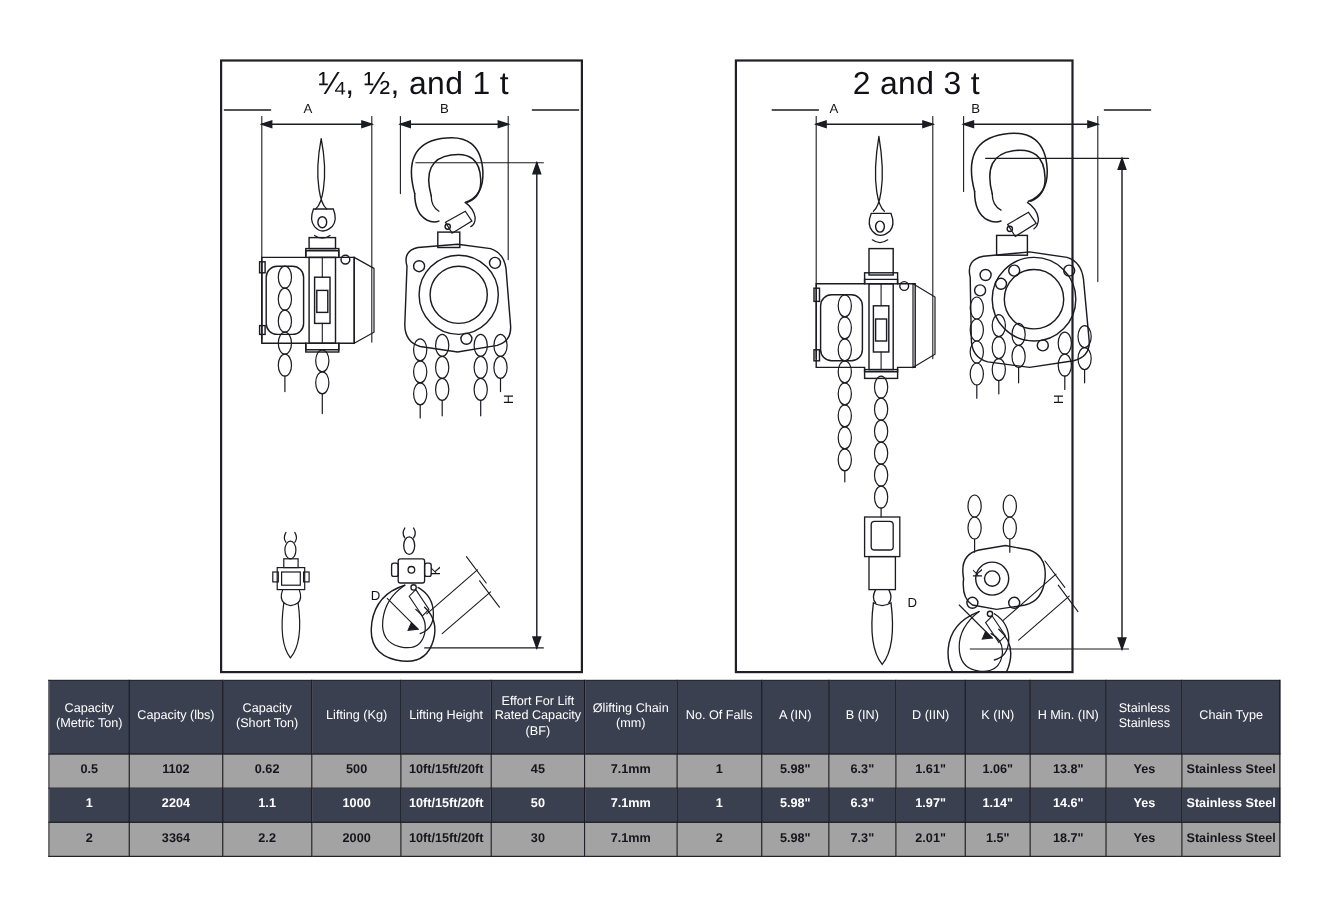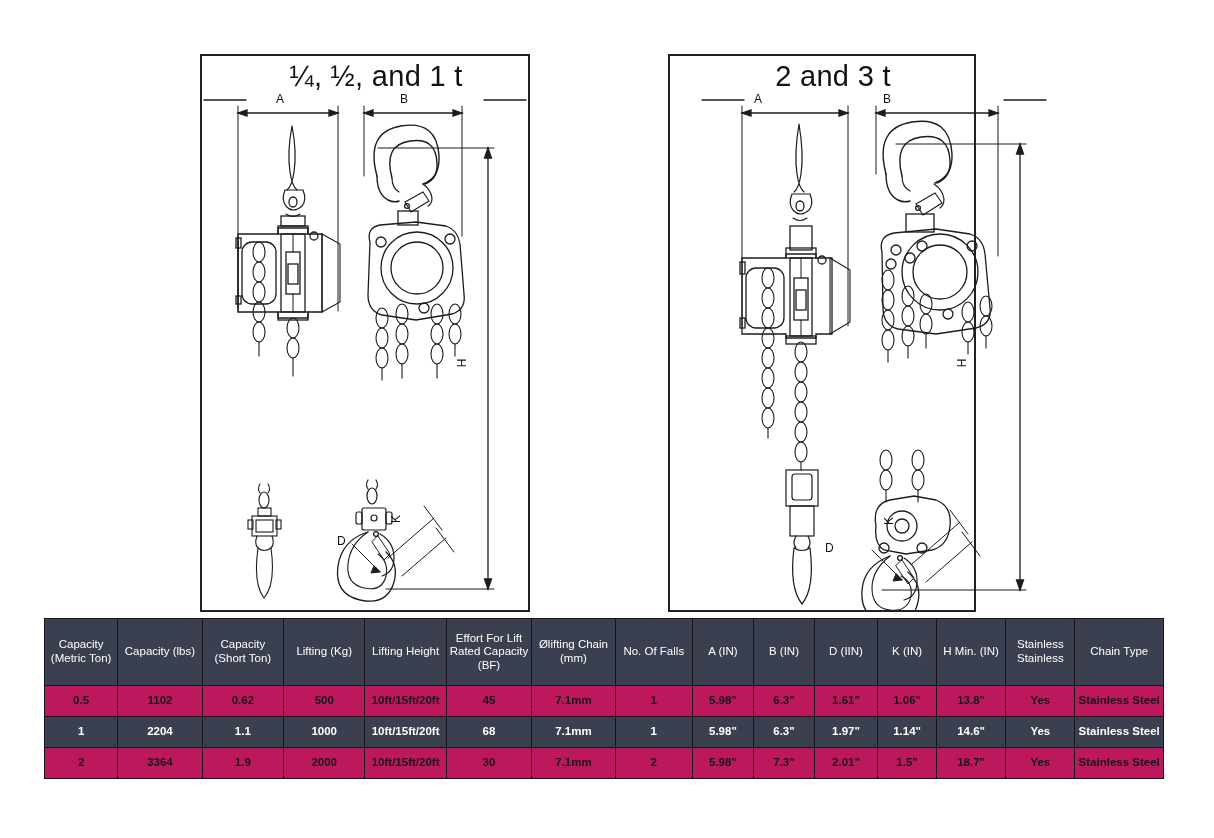--- a/index.html
+++ b/index.html
@@ -82,21 +82,21 @@
     line-height: 1.18;
     padding: 2px 1px;
   }
   table.spec thead th {
     background: #3b4050;
     color: #ffffff;
     font-weight: 400;
     height: 62px;
   }
   table.spec tbody tr { height: 31px; }
-  table.spec tbody tr.odd  td { background: #be185d; color: #15151b; font-weight: bold; }
+  table.spec tbody tr.odd  td { background: #a3a3a3; color: #15151b; font-weight: bold; }
   table.spec tbody tr.even td { background: #3b4050; color: #ffffff; font-weight: bold; }
 </style>
 </head>
 <body>
 
 <div id="diagrams">
 
   <div class="panel" id="panel-left">
     <div class="panel-title">¼, ½, and 1 t</div>
 
@@ -513,35 +513,35 @@
         <td>13.8"</td>
         <td>Yes</td>
         <td>Stainless Steel</td>
       </tr>
       <tr class="even">
         <td>1</td>
         <td>2204</td>
         <td>1.1</td>
         <td>1000</td>
         <td>10ft/15ft/20ft</td>
-        <td>68</td>
+        <td>50</td>
         <td>7.1mm</td>
         <td>1</td>
         <td>5.98"</td>
         <td>6.3"</td>
         <td>1.97"</td>
         <td>1.14"</td>
         <td>14.6"</td>
         <td>Yes</td>
         <td>Stainless Steel</td>
       </tr>
       <tr class="odd">
         <td>2</td>
         <td>3364</td>
-        <td>1.9</td>
+        <td>2.2</td>
         <td>2000</td>
         <td>10ft/15ft/20ft</td>
         <td>30</td>
         <td>7.1mm</td>
         <td>2</td>
         <td>5.98"</td>
         <td>7.3"</td>
         <td>2.01"</td>
         <td>1.5"</td>
         <td>18.7"</td>

